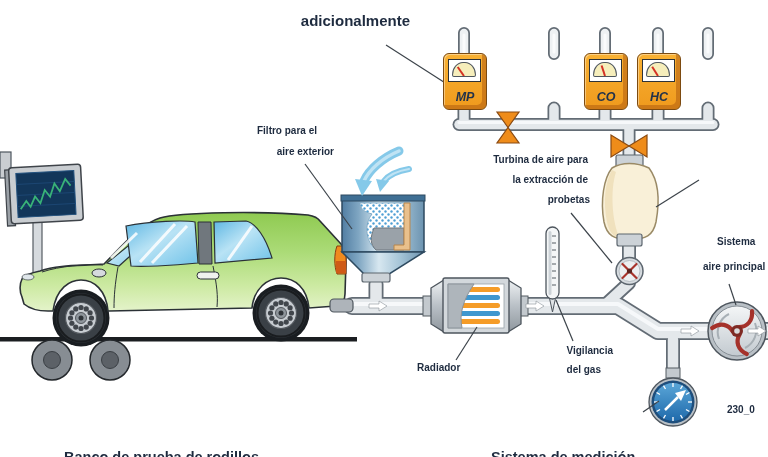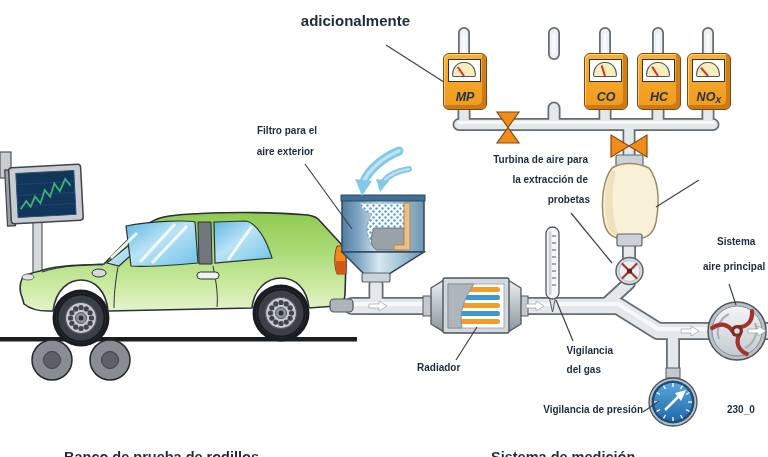--- a/index.html
+++ b/index.html
@@ -313,47 +313,38 @@
   <div class="alabel"><span>CO</span><span class="sub"></span></div>
 </div>
 <div class="analyzer" style="left:637px">
   <div class="gauge">
         <div class="dial">
           <span class="needle" style="transform:rotate(-32deg)"></span>
         </div>
       </div>
   <div class="alabel"><span>HC</span><span class="sub"></span></div>
 </div>
-<div class="analyzer" style="left:687px">
-  <div class="gauge">
-        <div class="dial">
-          <span class="needle" style="transform:rotate(-40deg)"></span>
-        </div>
-      </div>
-  <div class="alabel"><span>NO</span><span class="sub">X</span></div>
-</div>
 
 <div class="lbl big" style="right:358px;top:12px">adicionalmente</div>
 
 <div class="lbl" style="right:451px;top:125px">Filtro para el</div>
-<div class="lbl" style="right:454px;top:146px">aire exterior</div>
+<div class="lbl" style="right:434px;top:146px">aire exterior</div>
 
 <div class="lbl" style="right:180px;top:154px">Turbina de aire para</div>
 <div class="lbl" style="right:180px;top:174px">la extracción de</div>
 <div class="lbl" style="right:178px;top:194px">probetas</div>
 
 
 <div class="lbl" style="left:717px;top:236px">Sistema</div>
 <div class="lbl" style="left:703px;top:261px">aire principal</div>
 
 <div class="lbl" style="left:417px;top:362px">Radiador</div>
 
 <div class="lbl" style="right:155px;top:345px">Vigilancia</div>
 <div class="lbl" style="right:167px;top:364px">del gas</div>
 
-<div class="lbl" style="right:125px;top:404px">Vigilancia de presión</div>
 
 <div class="lbl" style="left:727px;top:404px">230_0</div>
 
 <div class="lbl cap" style="left:64px;top:449px">Banco de prueba de rodillos</div>
 <div class="lbl cap" style="left:491px;top:449px">Sistema de medición</div>
 
 </div>
 
 </body></html>

